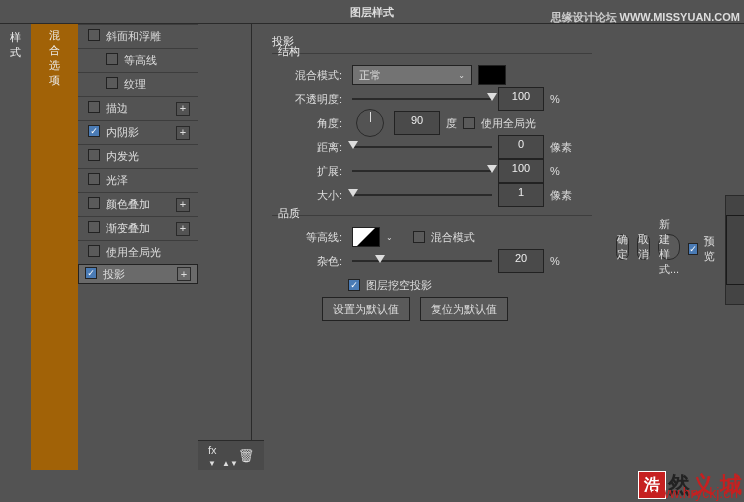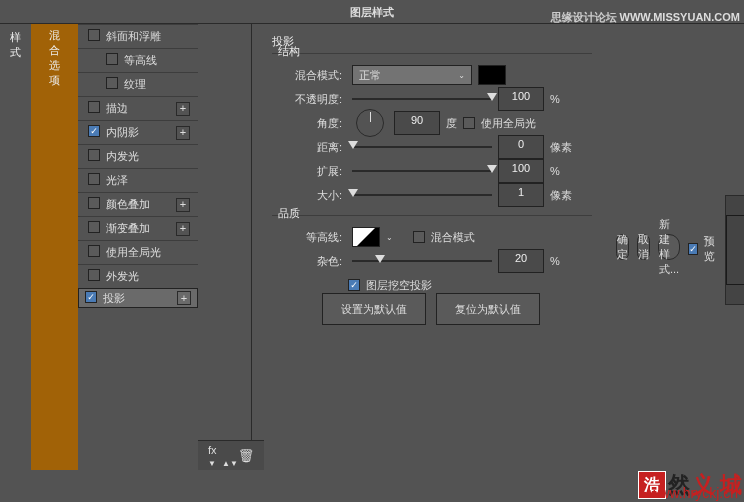--- a/index.html
+++ b/index.html
@@ -29,21 +29,21 @@
 .sel{height:20px;background:#737373;border:1px solid #222;padding:0 6px;display:flex;align-items:center;justify-content:space-between;gap:8px;min-width:120px}
 .sw{width:28px;height:20px;background:#000;border:1px solid #222}
 .slider{flex:1;max-width:140px;height:8px;position:relative}
 .slider .track{position:absolute;top:3px;left:0;right:0;height:2px;background:#2a2a2a}
 .slider .knob{position:absolute;top:-2px;width:0;height:0;border-left:5px solid transparent;border-right:5px solid transparent;border-top:8px solid #ddd}
 .num{width:46px;height:24px;background:#4a4a4a;border:1px solid #222;color:#eee;text-align:center;line-height:16px}
 .unit{width:30px}
 .dial{width:28px;height:28px;border:1px solid #2a2a2a;border-radius:50%;position:relative;margin:0 4px}
 .dial::after{content:"";position:absolute;left:50%;top:2px;width:1px;height:10px;background:#ddd}
 .contour{width:28px;height:20px;border:1px solid #222;background:linear-gradient(135deg,#fff 0%,#fff 48%,#000 52%,#000 100%)}
-.btn{height:32px;padding:0 18px;border:1px solid #222;background:#5a5a5a;display:inline-flex;align-items:center;justify-content:center}
+.btn{height:24px;padding:0 10px;border:1px solid #222;background:#5a5a5a;display:inline-flex;align-items:center;justify-content:center}
 .right{width:138px;padding:10px;display:flex;flex-direction:row;gap:8px;align-items:center}
 .rbtn{width:118px;height:26px;border:1px solid #2a2a2a;border-radius:13px;background:#5a5a5a;display:flex;align-items:center;justify-content:center}
 .rprev{display:flex;align-items:center;gap:6px;margin-top:4px}
 .pvbox{width:110px;height:110px;background:#444;border:1px solid #2a2a2a;display:flex;align-items:center;justify-content:center;margin-top:6px}
 .pvinner{width:70px;height:70px;border:1px solid #1a1a1a}
 .wm-br{position:absolute;right:2px;bottom:2px;display:flex;align-items:center;gap:2px}
 .wm-br .bx{width:28px;height:28px;background:#c62020;color:#fff;display:flex;align-items:center;justify-content:center;font-size:16px;font-weight:bold;border:1px solid #fff}
 .wm-br .t1{font-size:22px;font-weight:bold;color:#222}
 .wm-br .t2{font-size:22px;font-weight:bold;color:#c62020}
 .wm-br .url{position:absolute;right:4px;bottom:-1px;font-size:14px;color:#c62020}
@@ -122,26 +122,20 @@
             <span>渐变叠加</span>
           </span>
           <span class="plus">+</span>
         </div>
         <div class="lrow">
           <span class="lab">
             <span class="cb"></span>
             <span>使用全局光</span>
           </span>
         </div>
-        <div class="lrow">
-          <span class="lab">
-            <span class="cb"></span>
-            <span>外发光</span>
-          </span>
-        </div>
         <div class="lrow sel">
           <span class="lab">
             <span class="cb on"></span>
             <span>投影</span>
           </span>
           <span class="plus">+</span>
         </div>
       </div>
     <div class="lfoot">
       <span><span>fx</span> <span class="chev">▼</span>&nbsp;&nbsp;<span class="chev">▲</span><span class="chev">▼</span></span>

